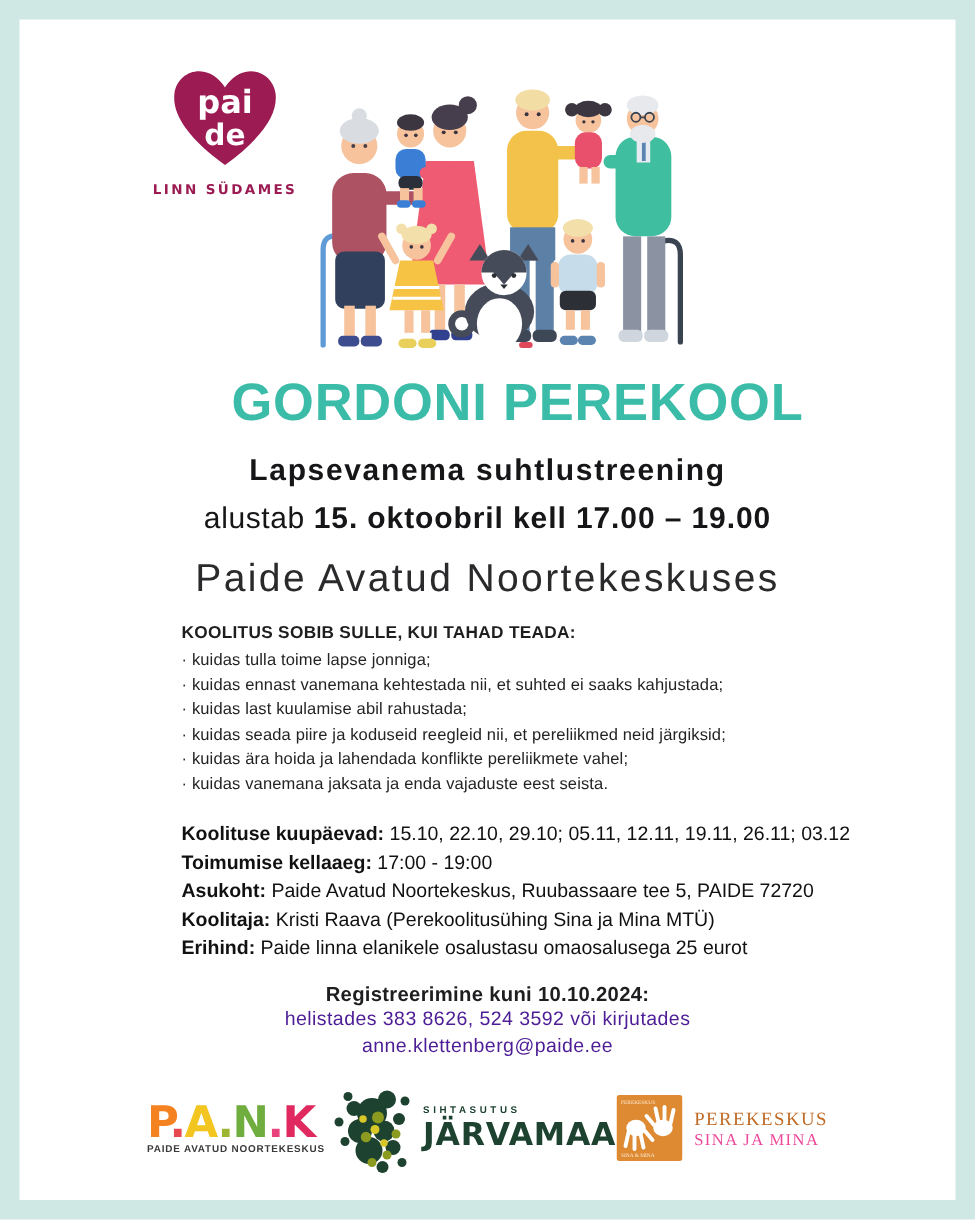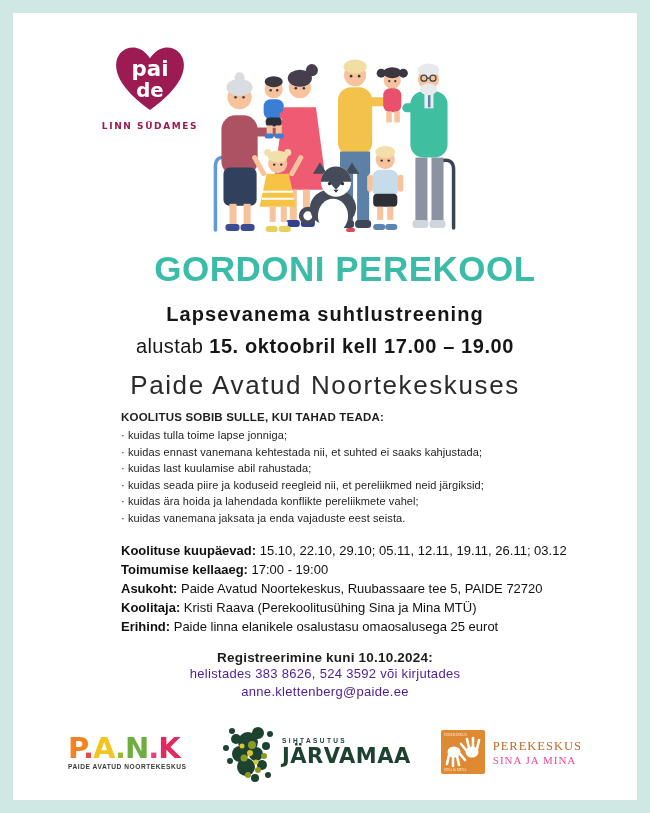--- a/index.html
+++ b/index.html
@@ -31,36 +31,36 @@
     margin:14px 0 0 0;font-size:20px;letter-spacing:1.1px;font-weight:bold;color:#161618;
   }
   p.startline{
     margin:9px 0 12px 0;font-size:20px;letter-spacing:.4px;color:#161618;
   }
   p.startline strong{letter-spacing:.6px;}
   p.locline{
     margin:9px 0 0 0;font-size:26px;letter-spacing:1.6px;color:#2a2a2c;
   }
   
-  .bullets{margin:10px 0 0 108px;width:470px;}
+  .bullets{margin:15px 0 0 108px;width:470px;}
   .b-head{margin:0 0 4px 0;font-size:11.5px;font-weight:bold;letter-spacing:.2px;}
   .b-line{margin:0;font-size:11px;line-height:16.5px;letter-spacing:.1px;color:#232325;}
   
   .details{margin:15px 0 0 108px;width:470px;}
   .details p{margin:0;font-size:13px;line-height:19px;color:#111;}
   .details strong{font-weight:bold;}
   
   .reg{margin-top:14px;text-align:center;}
   .reg-head{margin:0;font-size:13.5px;font-weight:bold;letter-spacing:.2px;}
   .reg p{margin:0;}
   .reg .reg-line{font-size:13px;line-height:18px;letter-spacing:.3px;color:#4c1d95;}
   
   .logos{
     position:absolute;left:0;bottom:16px;width:100%;
-    display:flex;align-items:center;justify-content:center;gap:30px;
+    display:flex;align-items:center;justify-content:center;
   }
   .pank{width:120px;text-align:left;}
   .pank-word{font-family:"DejaVu Sans",sans-serif;font-weight:bold;font-size:29px;line-height:28px;letter-spacing:-1px;}
   .pank-word .c-p{color:#f58220;}
   .pank-word .c-d1{color:#e8484f;}
   .pank-word .c-a{color:#f2c520;}
   .pank-word .c-d2{color:#9cb631;}
   .pank-word .c-n{color:#6fae3e;}
   .pank-word .c-d3{color:#e8417c;}
   .pank-word .c-k{color:#e02a5f;}

